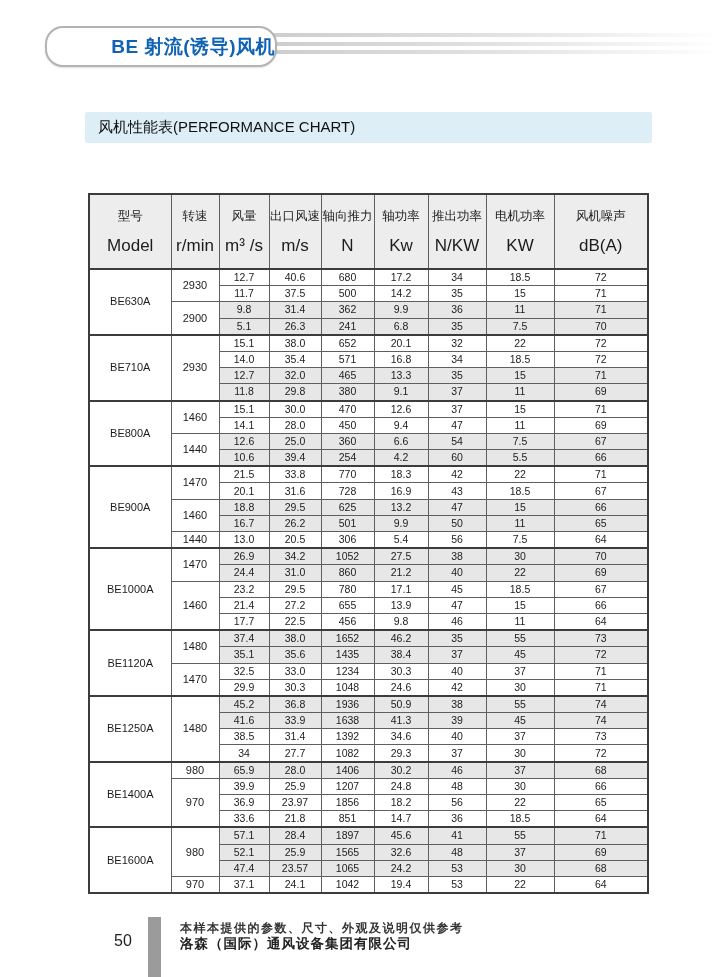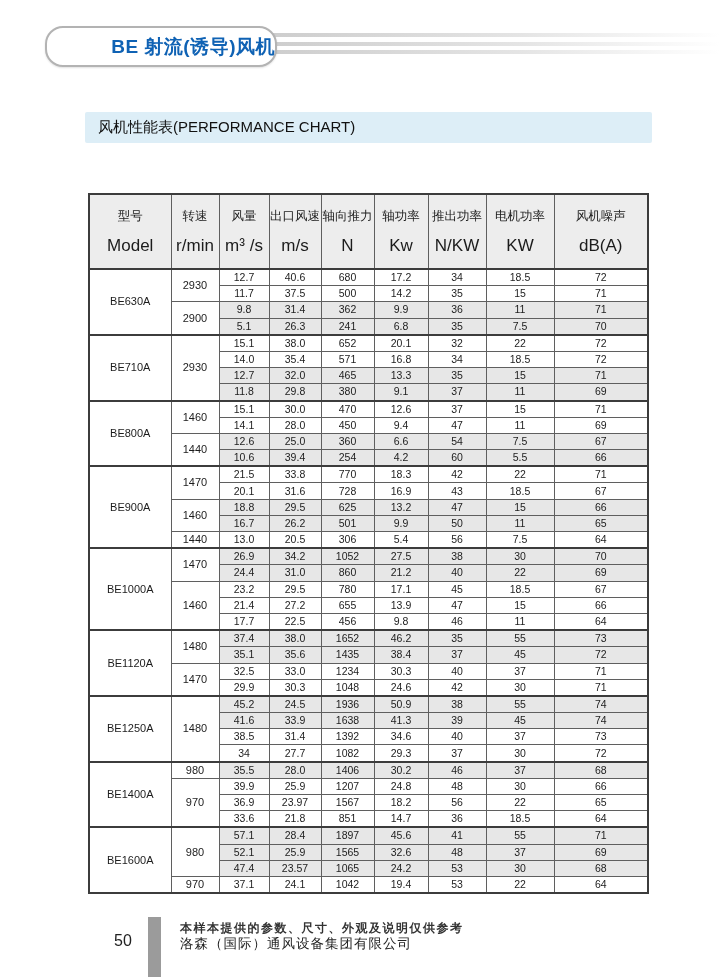--- a/index.html
+++ b/index.html
@@ -59,21 +59,21 @@
     font-size:16px; color:#222222;
   }
   .footer-bar {
     position:absolute; left:148px; top:917px; width:13px; height:60px; background:#9b9b9b;
   }
   .footer-note {
     position:absolute; left:180px; top:920px; font-size:12px; font-weight:bold;
     letter-spacing:1.5px; color:#333333;
   }
   .footer-company {
-    position:absolute; left:180px; top:935px; font-size:13.5px; font-weight:normal;
+    position:absolute; left:180px; top:935px; font-size:13.5px; font-weight:bold;
     letter-spacing:1px; color:#222222;
   }
 </style>
 </head>
 <body>
 
 <div class="stripe s1"></div>
 <div class="stripe s2"></div>
 <div class="stripe s3"></div>
 
@@ -387,21 +387,21 @@
         <td>1048</td>
         <td>24.6</td>
         <td>42</td>
         <td>30</td>
         <td>71</td>
       </tr>
       <tr class="group-start">
         <td class="model-cell" rowspan="4">BE1250A</td>
         <td class="rpm-cell" rowspan="4">1480</td>
         <td class="shaded">45.2</td>
-        <td class="shaded">24.5</td>
+        <td class="shaded">36.8</td>
         <td class="shaded">1936</td>
         <td class="shaded">50.9</td>
         <td class="shaded">38</td>
         <td class="shaded">55</td>
         <td class="shaded">74</td>
       </tr>
       <tr>
         <td class="shaded">41.6</td>
         <td class="shaded">33.9</td>
         <td class="shaded">1638</td>
@@ -424,42 +424,42 @@
         <td>27.7</td>
         <td>1082</td>
         <td>29.3</td>
         <td>37</td>
         <td>30</td>
         <td>72</td>
       </tr>
       <tr class="group-start">
         <td class="model-cell" rowspan="4">BE1400A</td>
         <td class="rpm-cell" rowspan="1">980</td>
-        <td class="shaded">35.5</td>
+        <td class="shaded">65.9</td>
         <td class="shaded">28.0</td>
         <td class="shaded">1406</td>
         <td class="shaded">30.2</td>
         <td class="shaded">46</td>
         <td class="shaded">37</td>
         <td class="shaded">68</td>
       </tr>
       <tr>
         <td class="rpm-cell" rowspan="3">970</td>
         <td>39.9</td>
         <td>25.9</td>
         <td>1207</td>
         <td>24.8</td>
         <td>48</td>
         <td>30</td>
         <td>66</td>
       </tr>
       <tr>
         <td>36.9</td>
         <td>23.97</td>
-        <td>1567</td>
+        <td>1856</td>
         <td>18.2</td>
         <td>56</td>
         <td>22</td>
         <td>65</td>
       </tr>
       <tr>
         <td>33.6</td>
         <td>21.8</td>
         <td>851</td>
         <td>14.7</td>

